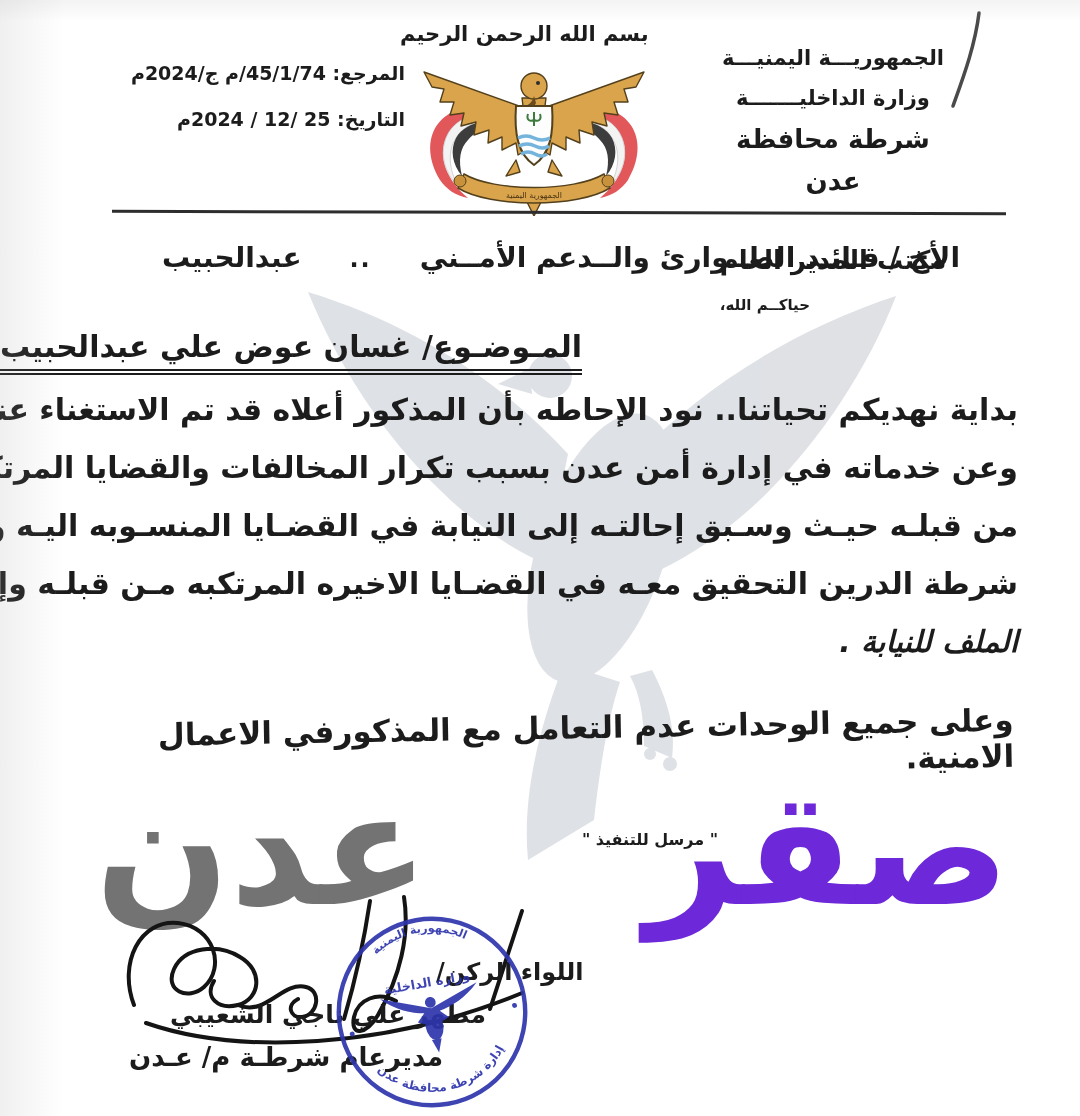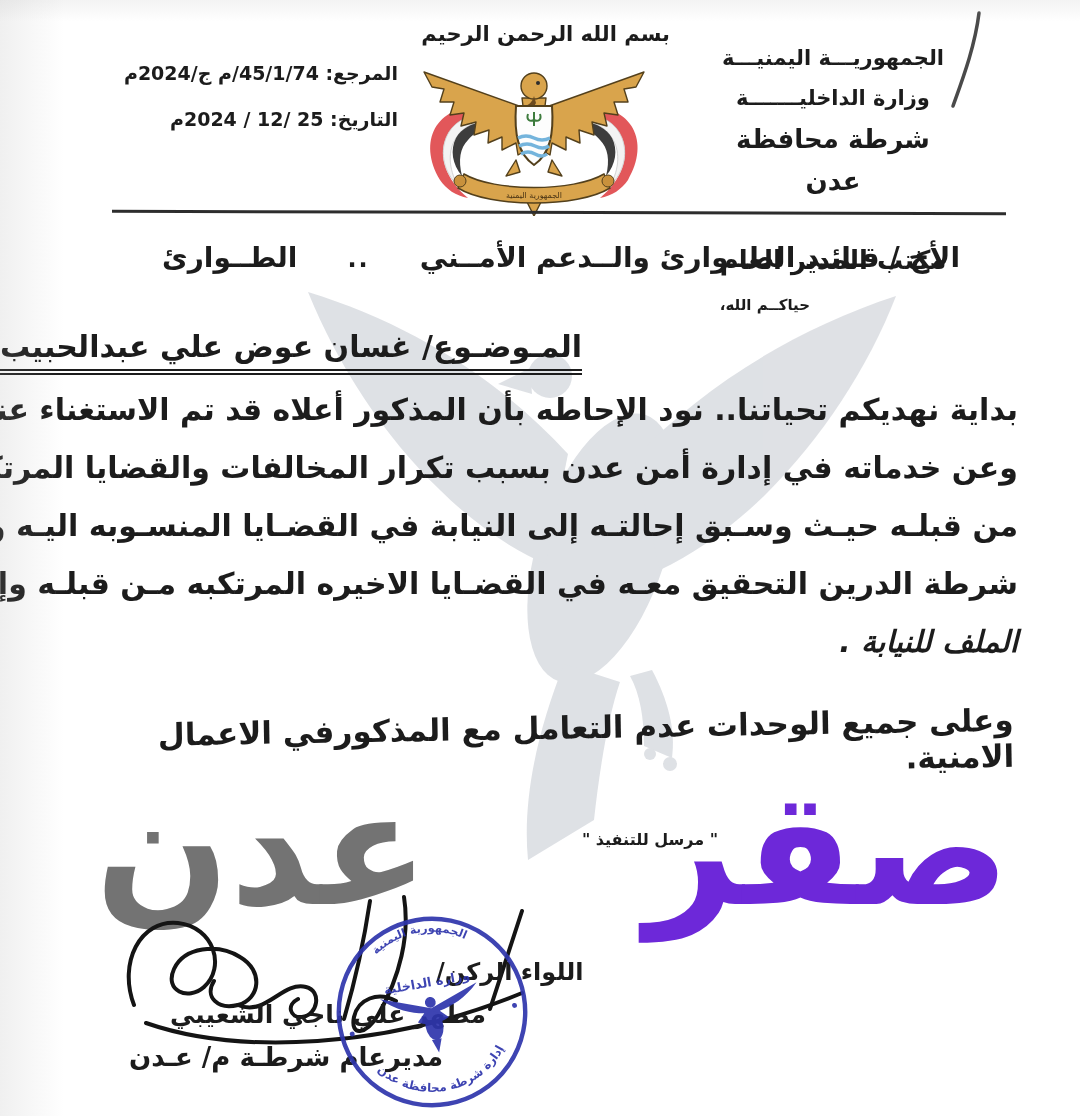--- a/index.html
+++ b/index.html
@@ -14,26 +14,26 @@
   .shade-top{position:absolute;left:0;top:0;width:100%;height:22px;
     background:linear-gradient(to bottom, rgba(170,170,170,.14), rgba(255,255,255,0));z-index:3;pointer-events:none;}
 
   
   .agency{position:absolute; top:38px; right:122px; width:250px;
     direction:rtl; text-align:center; font-weight:700; z-index:1;}
   .agency .l1,.agency .l2{font-size:21px; line-height:40px;}
   .agency .l3{font-size:26px; line-height:42px;}
   .agency .l4{font-size:26px; line-height:44px;margin-top:36px;}
 
-  .ref-block{position:absolute; top:50px; left:108px; width:290px;
+  .ref-block{position:absolute; top:50px; left:115px; width:290px;
     direction:rtl; text-align:right; font-weight:700; font-size:19px; line-height:46px; z-index:1;}
   .ref-block .val{font-weight:700;}
 
   .basmala{position:absolute; top:22px; left:400px; width:270px;
-    direction:rtl; text-align:right; font-size:21px; font-weight:700; z-index:1;}
+    direction:rtl; text-align:left; font-size:21px; font-weight:700; z-index:1;}
 
   .emblem{position:absolute; top:56px; left:398px; width:272px; height:160px; z-index:1;}
 
   .divider{position:absolute; top:211px; left:112px; width:894px;
     border-top:3.5px solid #2d2d2d; transform:rotate(.15deg); z-index:1;}
 
   
   .addressee{position:absolute; top:241px; left:162px; right:120px;
     direction:rtl; display:flex; justify-content:space-between; align-items:baseline;
     font-size:28px; font-weight:800; z-index:1;}
@@ -168,21 +168,21 @@
     <circle cx="62" cy="125" r="6" fill="#c8913c" stroke="#53401c" stroke-width="1"></circle>
     <circle cx="210" cy="125" r="6" fill="#c8913c" stroke="#53401c" stroke-width="1"></circle>
     <text x="136" y="142" font-size="8" text-anchor="middle" fill="#4a3414">الجمهورية اليمنية</text>
   </svg>
 
   <div class="divider"></div>
 
   <div class="addressee">
     <span>الأخ / قـائـد الطــوارئ والــدعم الأمــني</span>
     <span class="dots">..</span>
-    <span>الطــوارئ</span>
+    <span>عبدالحبيب</span>
   </div>
   <div class="greeting">حياكــم الله،</div>
 
   <div class="subject">
     <span class="u">
       <span>المـوضـوع/</span>
       <span>غسان عوض علي عبدالحبيب</span>
     </span>
   </div>
 

